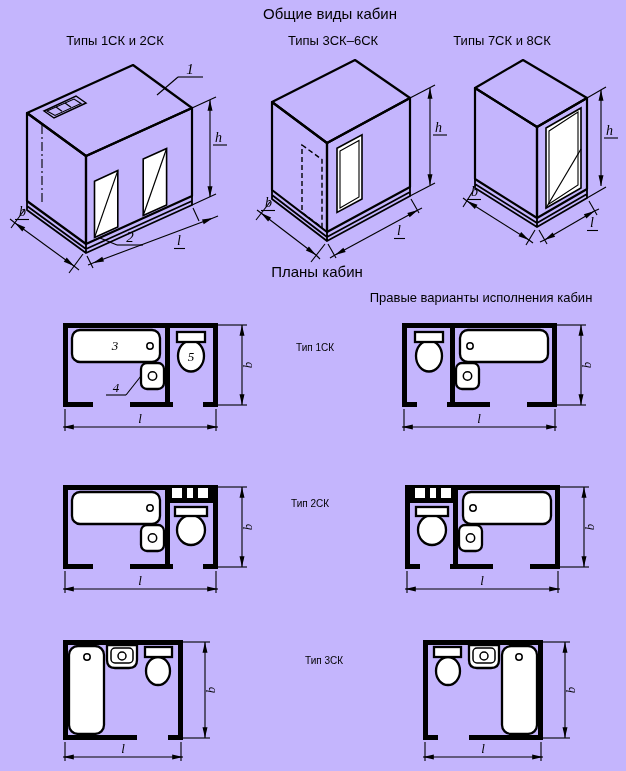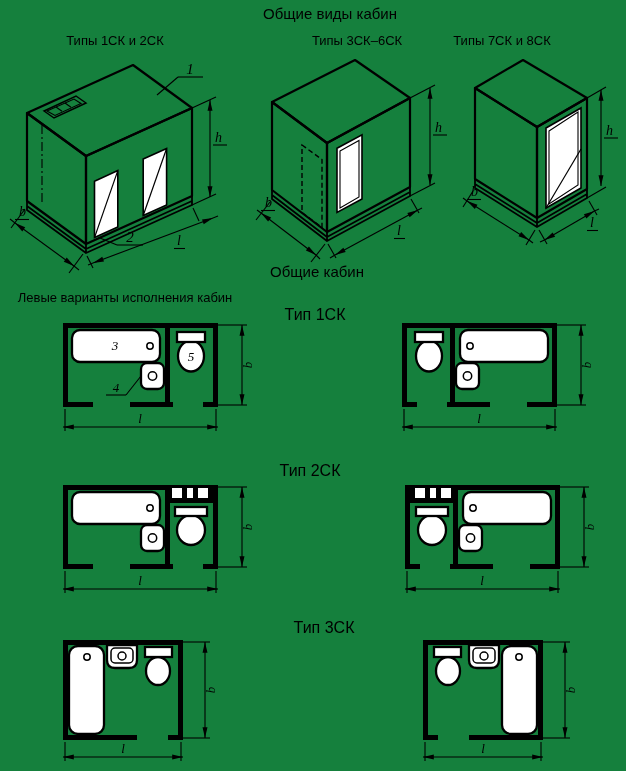--- a/index.html
+++ b/index.html
@@ -1,21 +1,21 @@
 <!DOCTYPE html>
 <html><head>
 <meta charset="utf-8">
 <style>
   html,body{margin:0;padding:0;background:#fff;}
-  .page{position:relative;width:626px;height:771px;background:#15803d;overflow:hidden;
+  .page{position:relative;width:626px;height:771px;background:#c4b5fd;overflow:hidden;
         font-family:"Liberation Sans",sans-serif;color:#000;}
   .hd{position:absolute;transform:translateX(-50%);white-space:nowrap;color:#000;}
   .hd-main{font-size:15px;}
   .hd-sub{font-size:13px;}
-  .hd-type{font-size:16px;}
+  .hd-type{font-size:10px;margin-top:36px;}
   svg{position:absolute;overflow:visible;}
   .edge{fill:none;stroke:#000;stroke-width:2.2;stroke-linejoin:round;}
   .edge2{fill:none;stroke:#000;stroke-width:1.8;stroke-linejoin:round;}
   .thin{fill:none;stroke:#000;stroke-width:1.1;}
   .dim{fill:none;stroke:#000;stroke-width:1.1;}
   .doorln{fill:#fff;stroke:#000;stroke-width:1.6;}
   .diag{fill:none;stroke:#000;stroke-width:1.2;}
   .wall{fill:#000;stroke:none;}
   .fix{fill:#fff;stroke:#000;stroke-width:2.3;}
   .fix2{fill:#fff;stroke:#000;stroke-width:1.5;}
@@ -28,24 +28,24 @@
   .calloutP{font-family:"Liberation Serif","DejaVu Serif",serif;font-style:italic;
           font-size:13px;fill:#000;}
 </style>
 </head>
 <body>
 
 <div class="page">
 
   <div class="hd hd-main" style="left:330px;top:5px;">Общие виды кабин</div>
   <div class="hd hd-sub" style="left:115px;top:33px;">Типы 1СК и 2СК</div>
-  <div class="hd hd-sub" style="left:357px;top:33px;">Типы 3СК–6СК</div>
+  <div class="hd hd-sub" style="left:333px;top:33px;">Типы 3СК–6СК</div>
   <div class="hd hd-sub" style="left:502px;top:33px;">Типы 7СК и 8СК</div>
-  <div class="hd hd-main" style="left:317px;top:263px;">Общие кабин</div>
-  <div class="hd hd-sub" style="left:125px;top:290px;">Левые варианты исполнения кабин</div>
+  <div class="hd hd-main" style="left:317px;top:263px;">Планы кабин</div>
+  <div class="hd hd-sub" style="left:481px;top:290px;">Правые варианты исполнения кабин</div>
   <div class="hd hd-type" style="left:315px;top:306px;">Тип 1СК</div>
   <div class="hd hd-type" style="left:310px;top:462px;">Тип 2СК</div>
   <div class="hd hd-type" style="left:324px;top:619px;">Тип 3СК</div>
 
   <svg style="left:0;top:55px;" width="235" height="215" viewBox="0 0 235 215">
     <defs>
       <marker id="arw" viewBox="0 0 12 6" refX="11" refY="3" markerWidth="13" markerHeight="7" orient="auto-start-reverse" markerUnits="userSpaceOnUse">
         <path d="M1,0.7 L11,3 L1,5.3 Z" fill="#000"></path>
       </marker>
     </defs>

